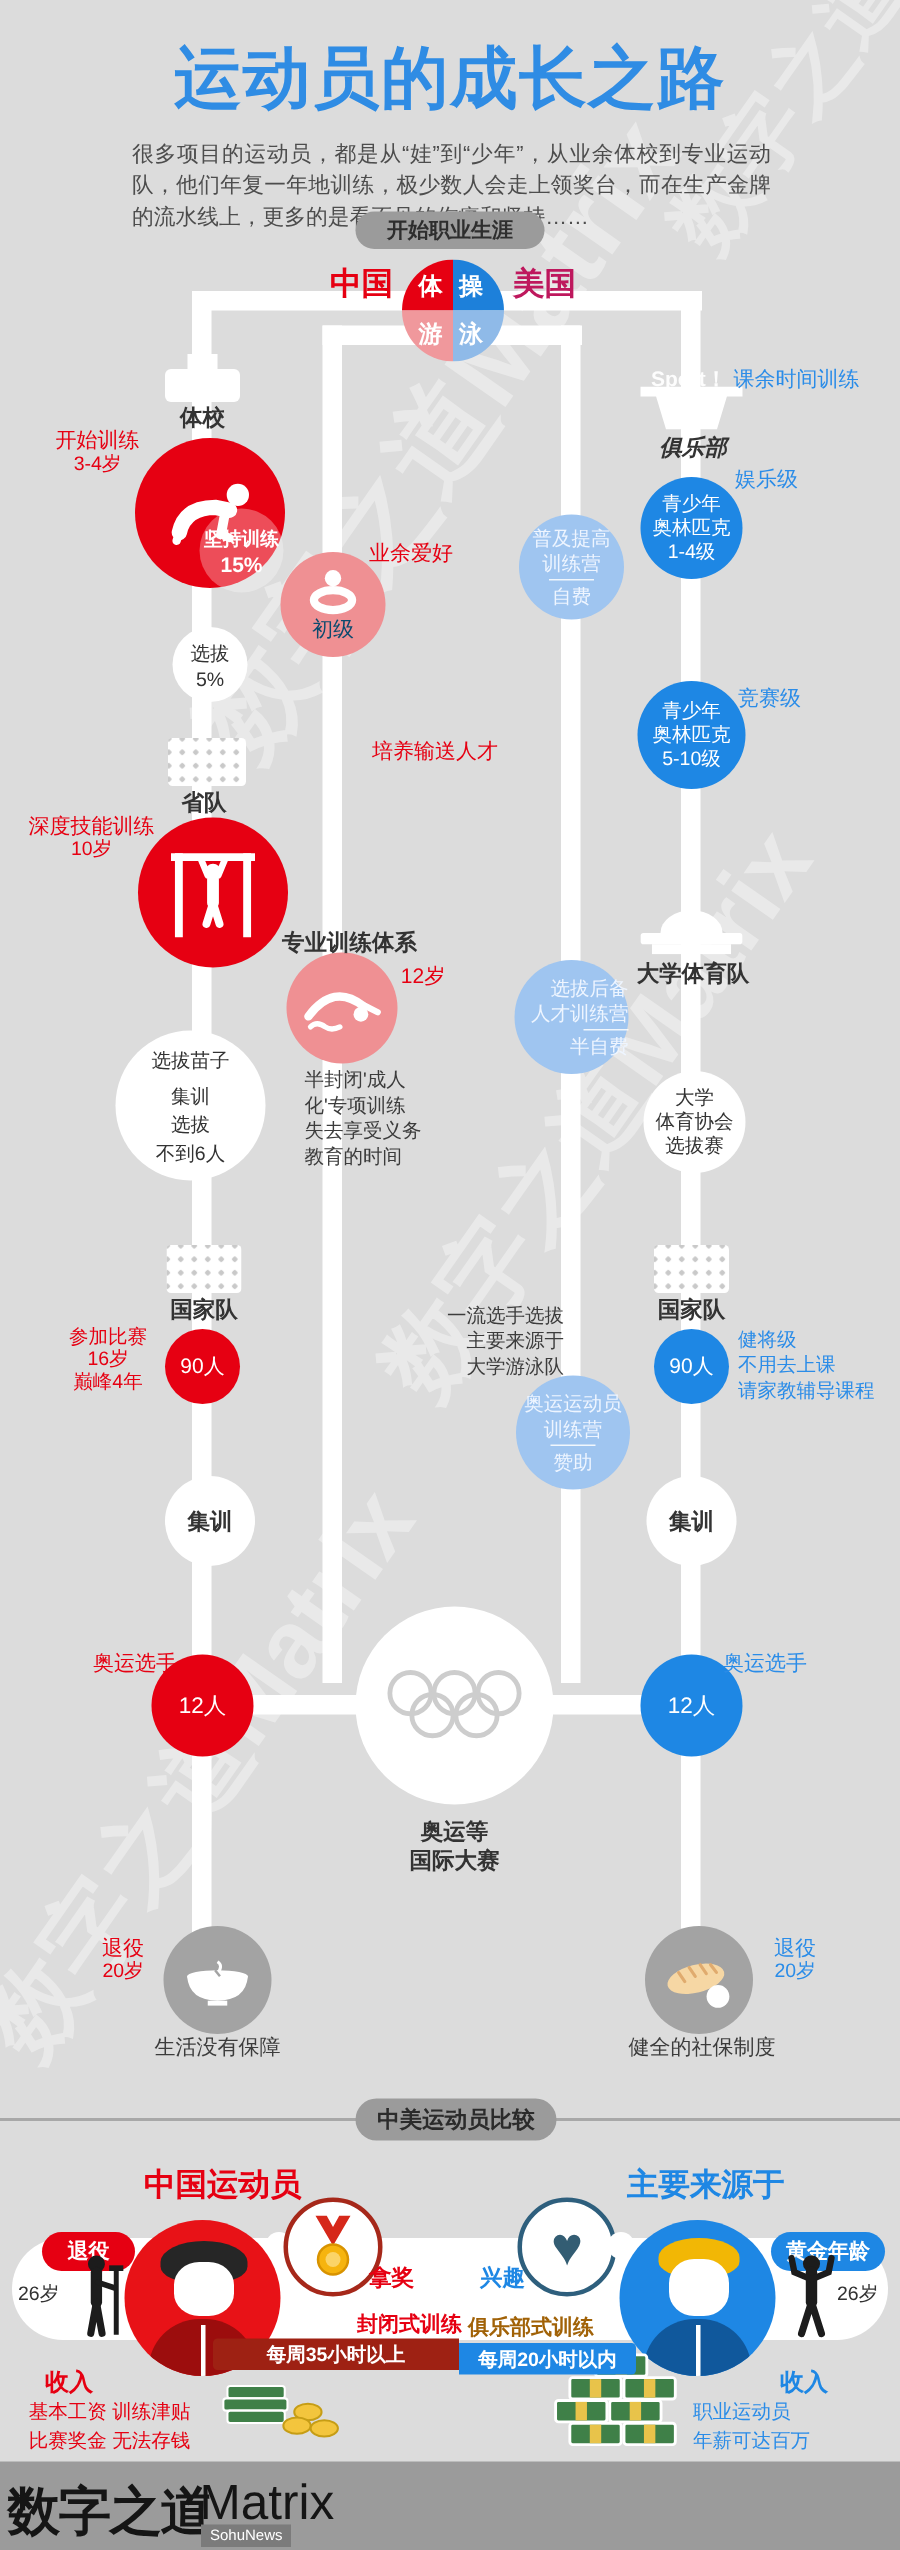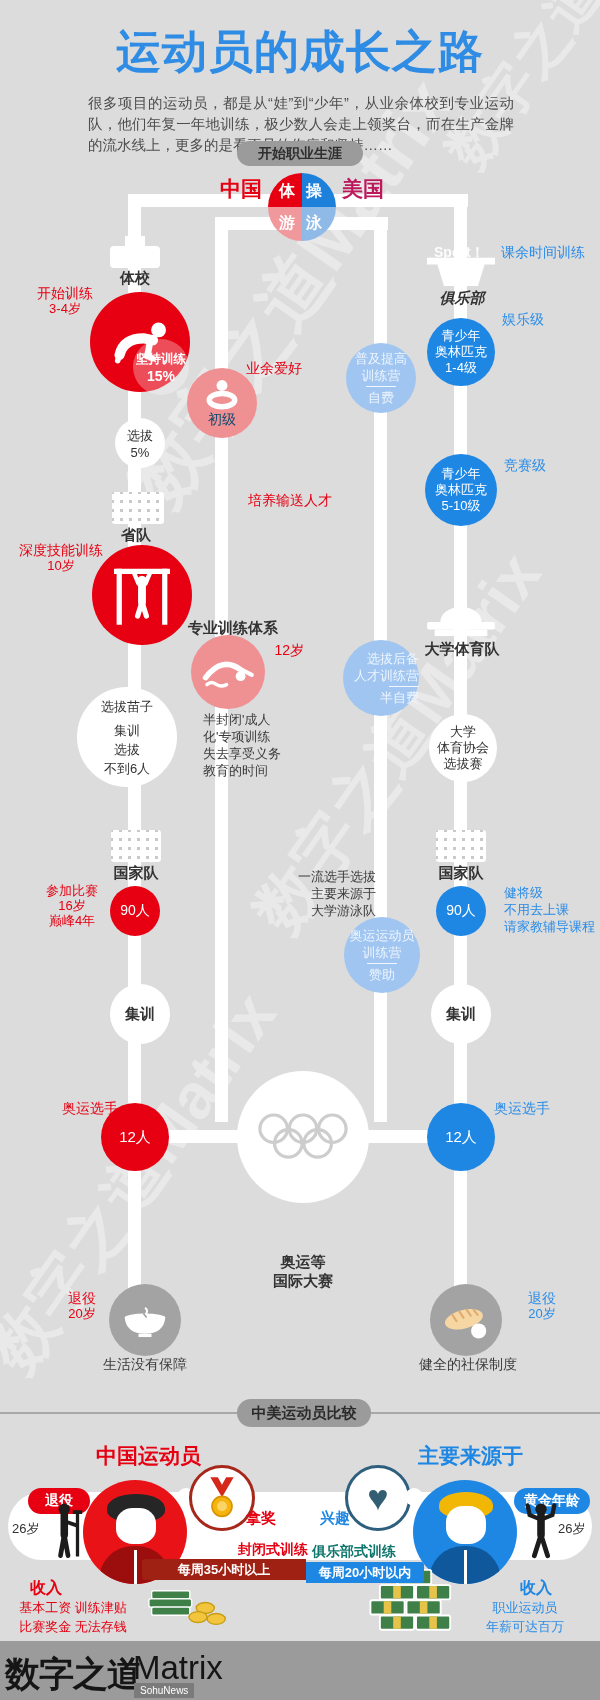--- a/index.html
+++ b/index.html
@@ -6,21 +6,21 @@
   .stage{position:relative;width:600px;height:1700px;background:#dcdcdc;overflow:hidden;
          font-family:"Liberation Sans","DejaVu Sans",sans-serif;color:#333;}
   .abs{position:absolute;}
   .wm{position:absolute;color:rgba(255,255,255,0.38);font-weight:bold;white-space:nowrap;
       transform:rotate(-55deg);transform-origin:0 0;z-index:1;pointer-events:none;}
   .vline,.hline{position:absolute;background:#fff;z-index:2;}
   .circle{position:absolute;border-radius:50%;display:flex;flex-direction:column;
           align-items:center;justify-content:center;text-align:center;z-index:4;}
   .nlabel{position:absolute;font-weight:bold;font-size:15px;color:#333;text-align:center;z-index:5;}
   .rnote{position:absolute;color:#e60012;font-size:14px;line-height:16px;text-align:center;z-index:5;}
-  .bnote{position:absolute;color:#2a8ce8;font-size:14px;line-height:16px;z-index:5;margin-left:12px;}
+  .bnote{position:absolute;color:#2a8ce8;font-size:14px;line-height:16px;z-index:5;}
   .dots{position:absolute;background-color:#fff;border-radius:3px;z-index:4;
         background-image:radial-gradient(circle,#c9c9c9 1.6px,transparent 1.9px);
         background-size:9px 9px;background-position:5px 5px;}
   .half{width:34px;height:34px;position:absolute;}
   .qtxt{position:absolute;color:#fff;font-weight:bold;font-size:16px;z-index:6;}
   .camp{background:#9fc5f0;color:#eef5ff;font-size:13px;line-height:17px;}
   .camp .sep{width:30px;height:1px;background:rgba(255,255,255,0.85);margin:2px 0;}
   .bubble{position:absolute;border-radius:13px;color:#fff;font-weight:bold;font-size:14px;
           display:flex;align-items:center;justify-content:center;z-index:7;}
   .bubble.red{background:#e60012;}
@@ -145,21 +145,21 @@
     <svg width="44" height="34" viewBox="0 0 72 56">
       <circle cx="36" cy="14" r="9" fill="#fff"></circle>
       <ellipse cx="36" cy="38" rx="21" ry="11" fill="none" stroke="#fff" stroke-width="9"></ellipse>
     </svg>
     <div style="font-size:14px;">初级</div>
   </div>
 
   <div class="rnote" style="left:248px;top:492px;width:92px;text-align:left;">培养输送人才</div>
 
   <div class="nlabel" style="left:188px;top:619px;width:114px;text-align:left;">专业训练体系</div>
-  <div class="rnote" style="left:260px;top:642px;width:44px;text-align:right;">12岁</div>
+  <div class="rnote" style="left:260px;top:642px;width:44px;text-align:center;">12岁</div>
   <div class="circle" style="left:191px;top:635px;width:74px;height:74px;background:#ef9093;">
     <svg width="56" height="40" viewBox="0 0 80 56">
       <path d="M8 36 Q32 4 60 26" stroke="#fff" stroke-width="8" fill="none" stroke-linecap="round"></path>
       <circle cx="58" cy="34" r="7" fill="#fff"></circle>
       <path d="M62 26 L74 32" stroke="#fff" stroke-width="6" stroke-linecap="round"></path>
       <path d="M10 46 Q16 40 24 46 Q30 50 38 46" stroke="#fff" stroke-width="5" fill="none" stroke-linecap="round"></path>
     </svg>
   </div>
   <div class="abs" style="left:203px;top:711px;width:94px;font-size:13px;line-height:17px;color:#3c3c3c;z-index:5;">
     <div>半封闭'成人</div>
@@ -251,21 +251,21 @@
     <svg width="110" height="58" viewBox="0 0 120 60">
       <g fill="none" stroke="#cdcdcd" stroke-width="3.5">
         <circle cx="28" cy="21" r="15"></circle>
           <circle cx="60" cy="21" r="15"></circle>
           <circle cx="92" cy="21" r="15"></circle>
         <circle cx="44" cy="37" r="15"></circle>
           <circle cx="76" cy="37" r="15"></circle>
       </g>
     </svg>
   </div>
-  <div class="nlabel" style="left:243px;top:1212px;width:120px;line-height:19px;margin-top:40px;">
+  <div class="nlabel" style="left:243px;top:1212px;width:120px;line-height:19px;">
     <div>奥运等</div>
     <div>国际大赛</div>
   </div>
 
   <div class="rnote" style="left:58px;top:1290px;width:48px;">
     <div>退役</div>
     <div style="font-size:13px;">20岁</div>
   </div>
   <div class="circle" style="left:109px;top:1284px;width:72px;height:72px;background:#a3a3a3;">
     <svg width="52" height="42" viewBox="0 0 64 50">
@@ -347,21 +347,21 @@
   <div class="bubble blue" style="left:514px;top:1488px;width:76px;height:26px;">
     <span>黄金年龄</span>
   </div>
   <svg class="abs" style="left:522px;top:1502px;z-index:7;" width="38" height="58" viewBox="0 0 40 60">
     <circle cx="20" cy="7" r="6" fill="#1c1c1c"></circle>
     <path d="M20 13 V34" stroke="#1c1c1c" stroke-width="8" stroke-linecap="round"></path>
     <path d="M20 18 L8 13 L6 3 M20 18 L32 13 L34 3" stroke="#1c1c1c" stroke-width="4.5" stroke-linecap="round" fill="none"></path>
     <path d="M20 34 L13 56 M20 34 L27 56" stroke="#1c1c1c" stroke-width="5" stroke-linecap="round"></path>
   </svg>
   <div class="abs" style="left:558px;top:1520px;width:40px;font-size:13px;color:#333;z-index:7;">26岁</div>
-  <div class="abs" style="left:312px;top:1543px;width:100px;color:#0f766e;font-weight:bold;font-size:14px;z-index:8;">俱乐部式训练</div>
+  <div class="abs" style="left:312px;top:1543px;width:100px;color:#a16207;font-weight:bold;font-size:14px;z-index:8;">俱乐部式训练</div>
   <div class="bar" style="left:306px;top:1562px;width:118px;height:21px;background:#1e87e4;border-radius:0 3px 3px 0;">
     <span>每周20小时以内</span>
   </div>
 
   <div class="abs" style="left:30px;top:1578px;width:60px;color:#e60012;font-weight:900;font-size:16px;z-index:7;">收入</div>
   <div class="abs" style="left:6px;top:1598px;width:134px;color:#e60012;font-size:13px;line-height:19px;text-align:center;z-index:7;">
     <div>基本工资 训练津贴</div>
     <div>比赛奖金 无法存钱</div>
   </div>
   <svg class="abs" style="left:146px;top:1588px;z-index:7;" width="84" height="40" viewBox="0 0 90 44">
@@ -390,21 +390,21 @@
       <rect x="44" y="3" width="8" height="13"></rect>
       <rect x="26" y="19" width="8" height="13"></rect>
       <rect x="64" y="19" width="8" height="13"></rect>
       <rect x="16" y="35" width="8" height="13"></rect>
       <rect x="54" y="35" width="8" height="13"></rect>
       <rect x="26" y="51" width="8" height="13"></rect>
       <rect x="64" y="51" width="8" height="13"></rect>
     </g>
   </svg>
   <div class="abs" style="left:520px;top:1578px;width:60px;color:#1e87e4;font-weight:900;font-size:16px;z-index:7;">收入</div>
-  <div class="abs" style="left:462px;top:1598px;width:126px;color:#2a8ce8;font-size:13px;line-height:19px;text-align:center;z-index:7;">
+  <div class="abs" style="left:462px;top:1598px;width:126px;color:#2a8ce8;font-size:13px;line-height:19px;z-index:7;">
     <div>职业运动员</div>
     <div>年薪可达百万</div>
   </div>
 
   <div class="abs" style="left:0;top:1641px;width:600px;height:59px;background:#9b9b9b;z-index:6;"></div>
   <div class="abs" style="left:5px;top:1651px;color:#151515;font-weight:900;font-size:35px;letter-spacing:-1px;z-index:7;">数字之道</div>
   <div class="abs" style="left:133px;top:1649px;color:#151515;font-weight:400;font-size:33px;z-index:7;">Matrix</div>
   <div class="abs" style="left:134px;top:1683px;background:#7b7b7b;color:#fff;font-size:10px;padding:2px 6px;z-index:8;">SohuNews</div>
 
 </div>

